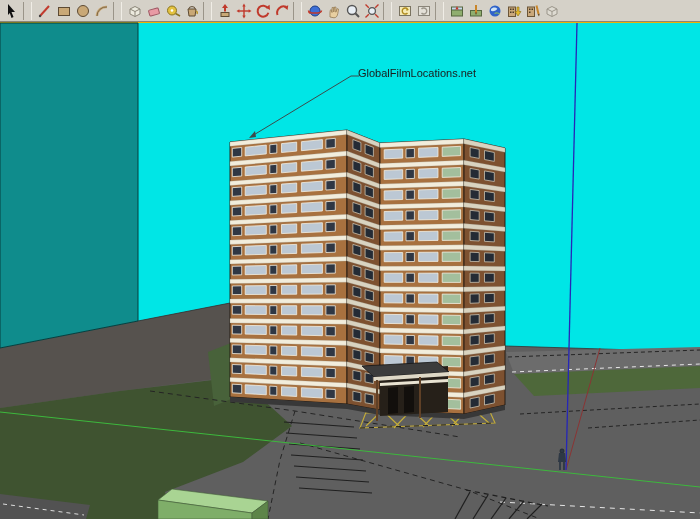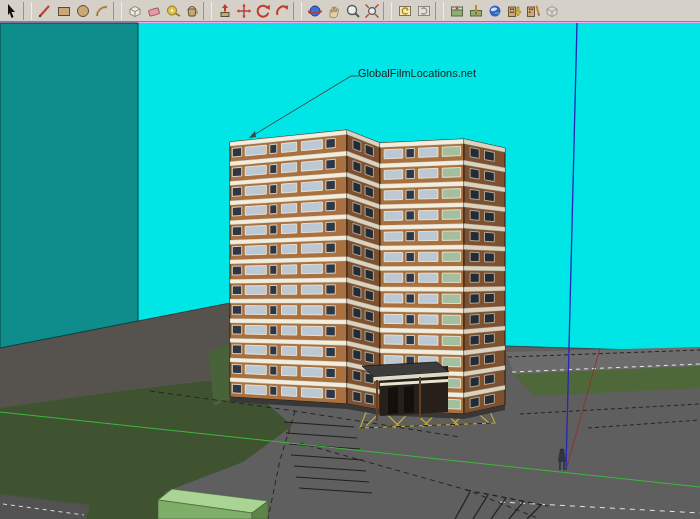--- a/index.html
+++ b/index.html
@@ -1,17 +1,17 @@
 <!DOCTYPE html>
 <html><head>
 <meta charset="utf-8">
 <style>
   html,body{margin:0;padding:0;background:#d4d0c8;}
   .app{position:relative;width:700px;height:519px;overflow:hidden;
-       font-family:"Liberation Sans",sans-serif;background:#f0abfc;}
+       font-family:"Liberation Sans",sans-serif;background:#eab308;}
   .toolbar{position:absolute;left:0;top:0;width:700px;height:22px;
        background:#d5d1c8;border-bottom:1px solid #8d8579;
        display:flex;align-items:center;padding-left:2px;box-sizing:border-box;z-index:5;}
   .tbtn{width:19px;height:20px;border:none;background:transparent;padding:1px;
        display:flex;align-items:center;justify-content:center;cursor:default;}
   .tbtn svg{display:block;}
   .tsep{width:7px;height:18px;border-left:1px solid #9a9488;border-right:1px solid #f0ede6;
        margin:0 3px 0 2px;}
   .viewport{position:absolute;left:0;top:0;width:700px;height:519px;}
   .viewport svg{display:block;}

